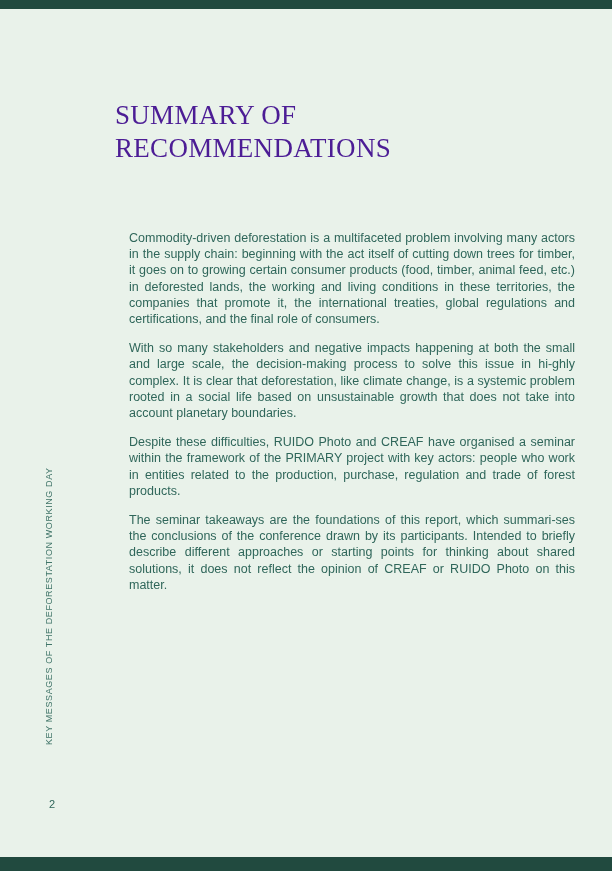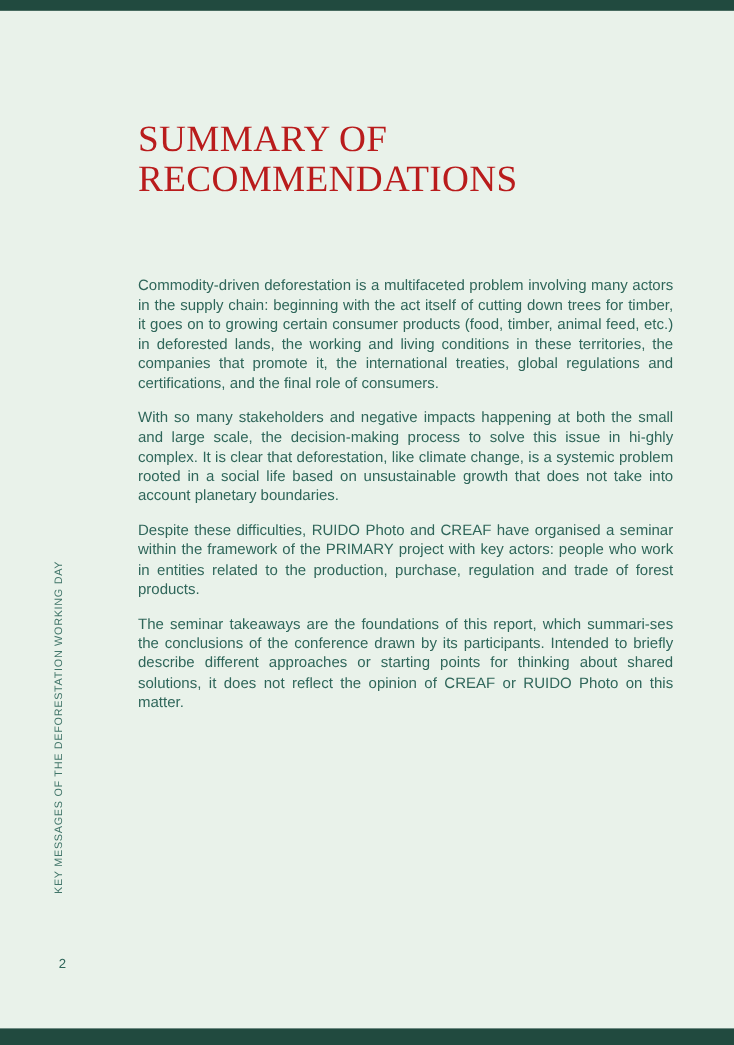--- a/index.html
+++ b/index.html
@@ -20,30 +20,30 @@
   .accent-bar.top { top: 0; height: 9px; }
   .accent-bar.bottom { bottom: 0; height: 14px; }
 
   .page-title {
     position: absolute;
     left: 115px;
     top: 99px;
     margin: 0;
     font-family: "Liberation Serif", serif;
     font-weight: 400;
-    font-size: 31px;
+    font-size: 27px;
     line-height: 33px;
     letter-spacing: 0.3px;
-    color: #b91c1c;
+    color: #4c1d95;
   }
   .page-title span { display: block; }
 
   .body-copy {
     position: absolute;
-    left: 115px;
+    left: 129px;
     top: 230px;
     width: 446px;
   }
   .body-copy p {
     margin: 0 0 13px 0;
     font-size: 12.5px;
     line-height: 16.2px;
     color: #2f665a;
     text-align: justify;
   }

